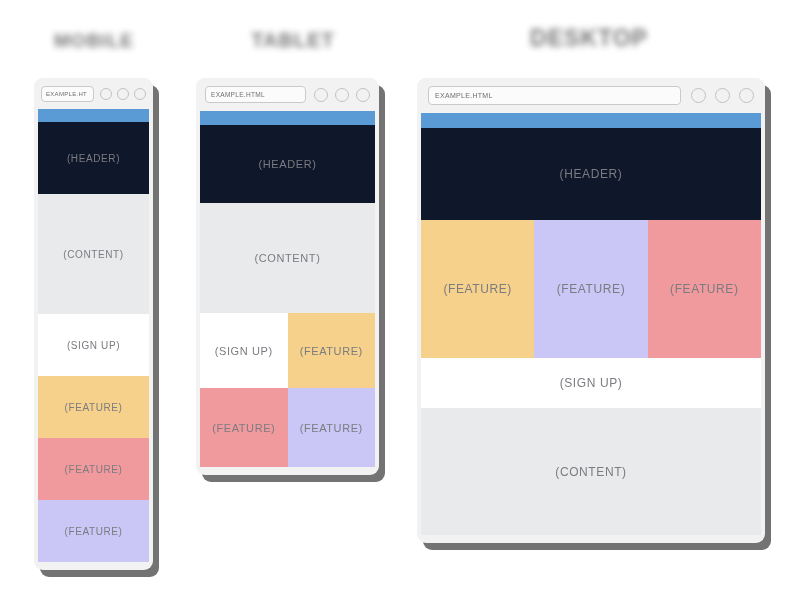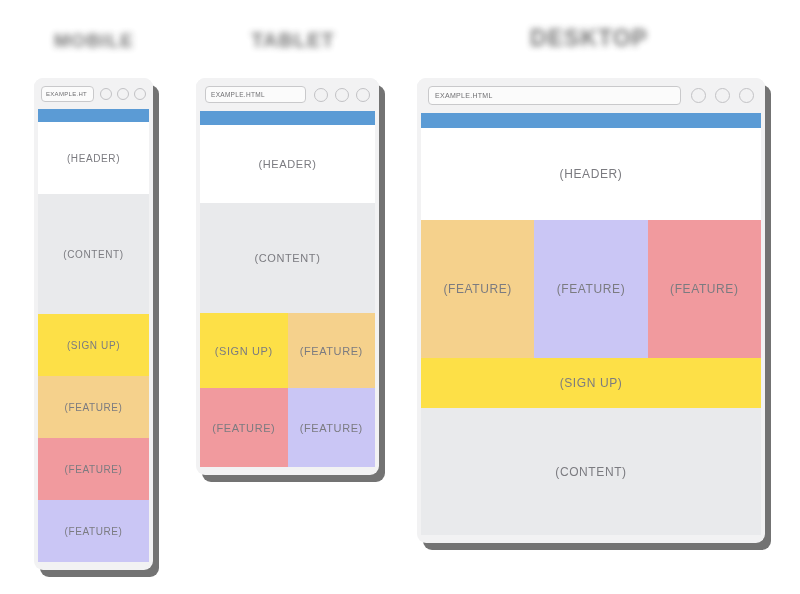--- a/index.html
+++ b/index.html
@@ -115,23 +115,23 @@
     letter-spacing: .6px;
     white-space: nowrap;
     box-sizing: border-box;
   }
   .row { display: flex; }
 
   #device-mobile  .block { font-size: 10px; }
   #device-tablet  .block { font-size: 11px; }
   #device-desktop .block { font-size: 12px; }
 
-  .c-header  { background: #ffffff; }
+  .c-header  { background: #0f172a; }
   .c-content { background: #e9eaec; }
-  .c-signup  { background: #fde047; }
+  .c-signup  { background: #ffffff; }
   .c-orange  { background: #f5d18c; }
   .c-red     { background: #f19a9e; }
   .c-purple  { background: #cac6f5; }
 
   
   #wordmark {
     position: absolute;
     left: 256px;
     top: 459px;
     font-family: "DejaVu Sans", sans-serif;

